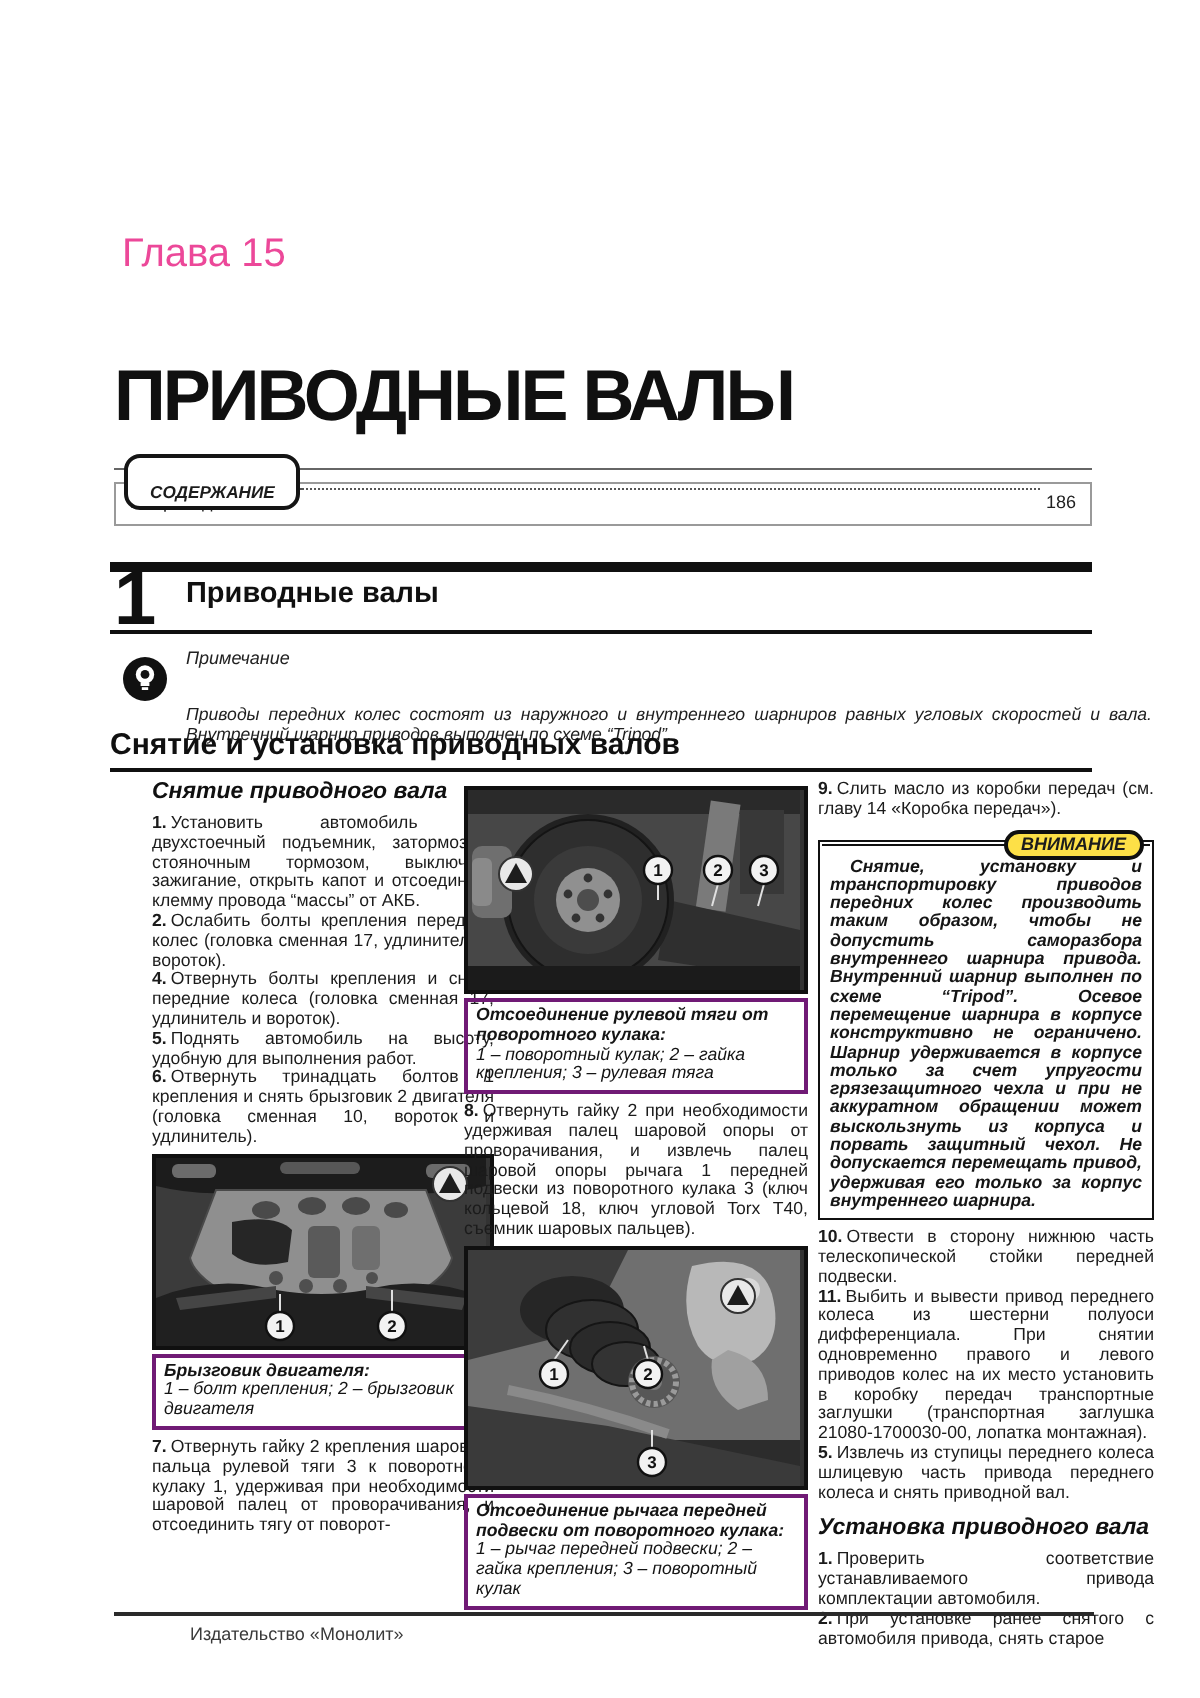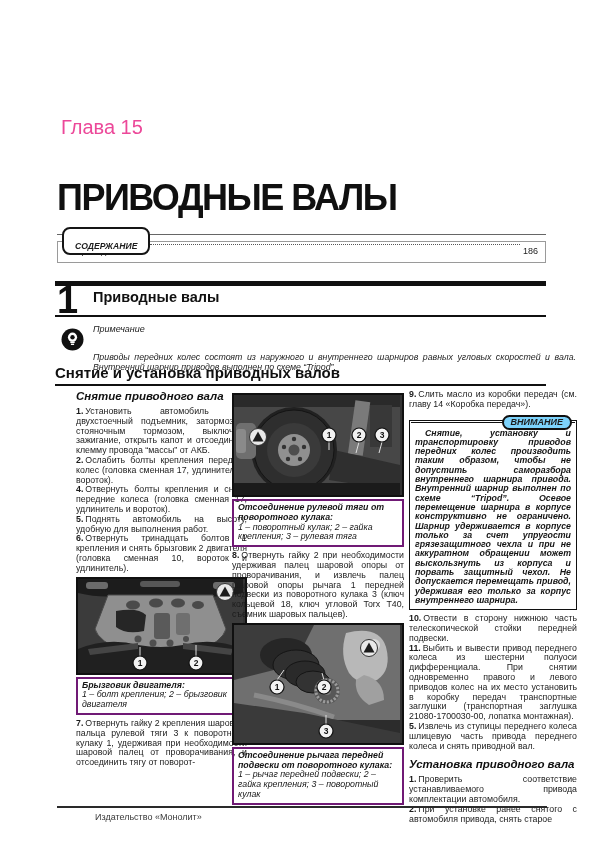--- a/index.html
+++ b/index.html
@@ -49,21 +49,21 @@
   .step .n { font-weight:bold; margin-right:2px; }
 
   .figure { margin-top:3px; border:2px solid #101010; background:#333; line-height:0; }
   .figure svg { display:block; }
   .figcap { margin-top:2px; margin-bottom:4px; border:2px solid #701a75; padding:2px 4px 3px; font-style:italic; color:#141414; }
   .cap-title { font-size:8.8px; line-height:9.8px; font-weight:bold; }
   .cap-items { font-size:8.8px; line-height:9.8px; }
 
   .warn { position:relative; margin-top:10px; margin-bottom:4px; border:1.4px solid #101010; padding:8px 5px 4px; }
   .warn::before { content:""; position:absolute; left:1px; right:1px; top:1.2px; border-top:1.4px solid #101010; }
-  .warn-label { position:absolute; top:-6px; right:4px; background:#7dd3fc; border:2px solid #101010; border-radius:8px;
+  .warn-label { position:absolute; top:-6px; right:4px; background:#fde047; border:2px solid #101010; border-radius:8px;
                 padding:0 7px 1px; font-size:9px; font-weight:bold; font-style:italic; }
   .warn-text { font-size:8.8px; line-height:9.3px; font-weight:bold; font-style:italic; text-align:justify; text-indent:10px; color:#151515; }
 
   .footer-rule { position:absolute; left:57px; top:806px; width:490px; height:2px; background:#2a2a2a; }
   .footer-text { position:absolute; left:57px; top:812px; font-size:9px; color:#3a3a3a;padding-left:38px; }
 
   .callout-circle { fill:#f2f2f2; stroke:#111; stroke-width:1.2; }
   .callout-num { font-family:"Liberation Sans",sans-serif; font-size:8.5px; font-weight:bold; fill:#111; }
   .leader { stroke:#e0e0e0; stroke-width:1; }
 </style>

